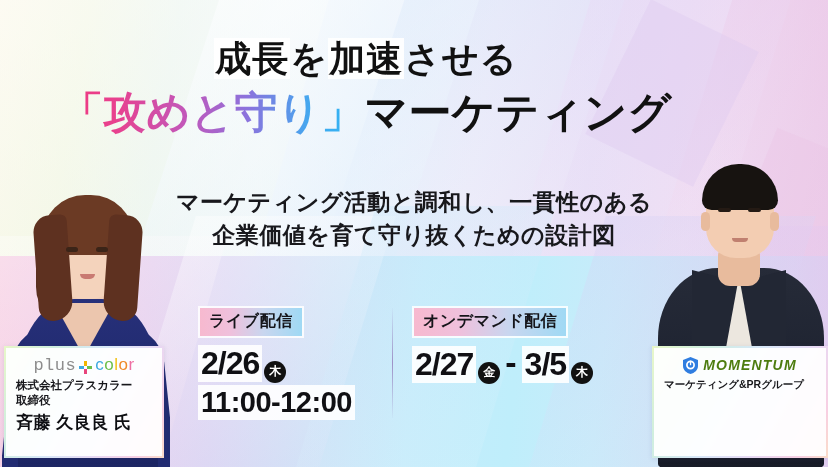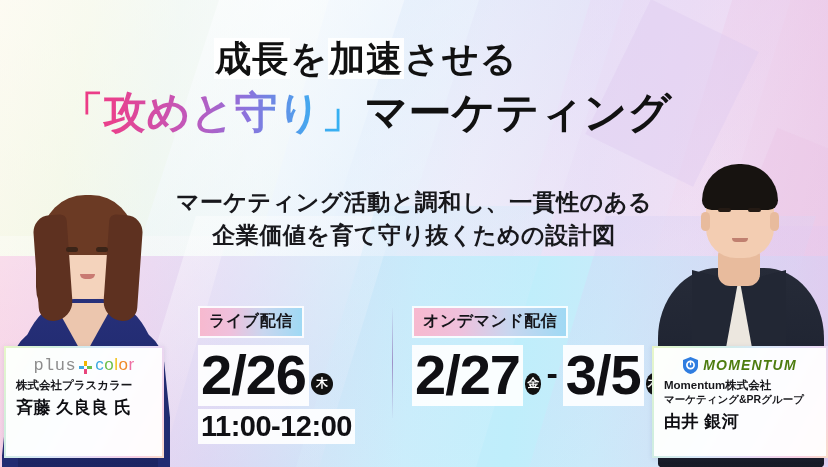--- a/index.html
+++ b/index.html
@@ -96,21 +96,21 @@
   #col-live{left:198px;top:6px;width:176px;}
   #col-ondemand{left:412px;top:6px;width:250px;}
   #sched-divider{position:absolute;left:392px;top:8px;width:1px;height:110px;
     background:linear-gradient(180deg,rgba(160,150,200,.05),rgba(150,130,190,.85),rgba(160,150,200,.05));}
   .badge{display:inline-block;font-size:16px;font-weight:bold;color:#15151a;
     padding:3px 9px 4px 9px;letter-spacing:.5px;white-space:nowrap;
     background:linear-gradient(90deg,#f7b9cf 0%,#efc0dc 30%,#c9d6ef 62%,#9fd9f4 100%);}
   .badge-wrap{background:rgba(255,255,255,.85);display:inline-block;padding:2px;}
   .date-row{margin-top:7px;display:flex;align-items:center;white-space:nowrap;}
   .date-main{display:inline-block;background:rgba(255,255,255,.9);
-    font-size:56px;font-weight:bold;color:#101014;line-height:1.0;padding:2px 3px 3px 3px;letter-spacing:-1px;}
+    font-size:32px;font-weight:bold;color:#101014;line-height:1.0;padding:2px 3px 3px 3px;letter-spacing:-1px;}
   .dow{display:inline-flex;align-items:center;justify-content:center;
     width:22px;height:22px;border-radius:50%;background:#111;color:#fff;
     font-size:12px;font-weight:bold;margin-left:2px;position:relative;top:8px;}
   .dash{font-size:34px;font-weight:bold;color:#101014;margin:0 5px;position:relative;top:-2px;}
   .time{margin-top:3px;display:inline-block;background:rgba(255,255,255,.9);
     font-size:29px;font-weight:bold;color:#101014;letter-spacing:-.5px;padding:1px 3px;}
 
   
   .spk-card{position:absolute;padding:2px;
     background:linear-gradient(120deg,#e8f7c8 0%,#cfeede 22%,#d7e8f8 45%,#e7d9f4 68%,#f8cfe3 88%,#fbdcc8 100%);
@@ -232,35 +232,34 @@
           <svg width="13" height="13" viewBox="0 0 13 13">
             <rect x="5" y="0" width="3" height="5" fill="#f3b500"></rect>
             <rect x="5" y="8" width="3" height="5" fill="#e8457c"></rect>
             <rect x="0" y="5" width="5" height="3" fill="#3fa9e0"></rect>
             <rect x="8" y="5" width="5" height="3" fill="#6cbf4b"></rect>
           </svg>
         </span>
         <span class="pc-color"><span style="color:#3fa9e0">c</span><span style="color:#6cbf4b">o</span><span style="color:#f3c318">l</span><span style="color:#f08a2a">o</span><span style="color:#ef6fa3">r</span></span>
       </div>
       <div class="spk-company lft">株式会社プラスカラー</div>
+      <div class="spk-company lft">取締役</div>
       <div class="spk-name lft">斉藤 久良良 氏</div>
     </div>
   </div>
 
   <div class="spk-card" id="card-right">
     <div class="spk-inner">
       <div class="logo-row">
         <span class="mo-shield">
           <svg width="15" height="17" viewBox="0 0 15 17">
             <path d="M7.5 0 L15 3 V9 C15 13 11.5 16 7.5 17 C3.5 16 0 13 0 9 V3 Z" fill="#2f7de0"></path>
             <circle cx="7.5" cy="8" r="3.6" fill="none" stroke="#ffffff" stroke-width="1.7"></circle>
             <rect x="6.9" y="3.6" width="1.3" height="4.6" fill="#ffffff"></rect>
           </svg>
         </span>
         <span class="mo-text">MOMENTUM</span>
       </div>
-      <div class="spk-company lft">Momentum株式会社</div>
       <div class="spk-company small lft">マーケティング&amp;PRグループ</div>
-      <div class="spk-name lft">由井 銀河</div>
     </div>
   </div>
 
 </div>
 
 </body></html>

